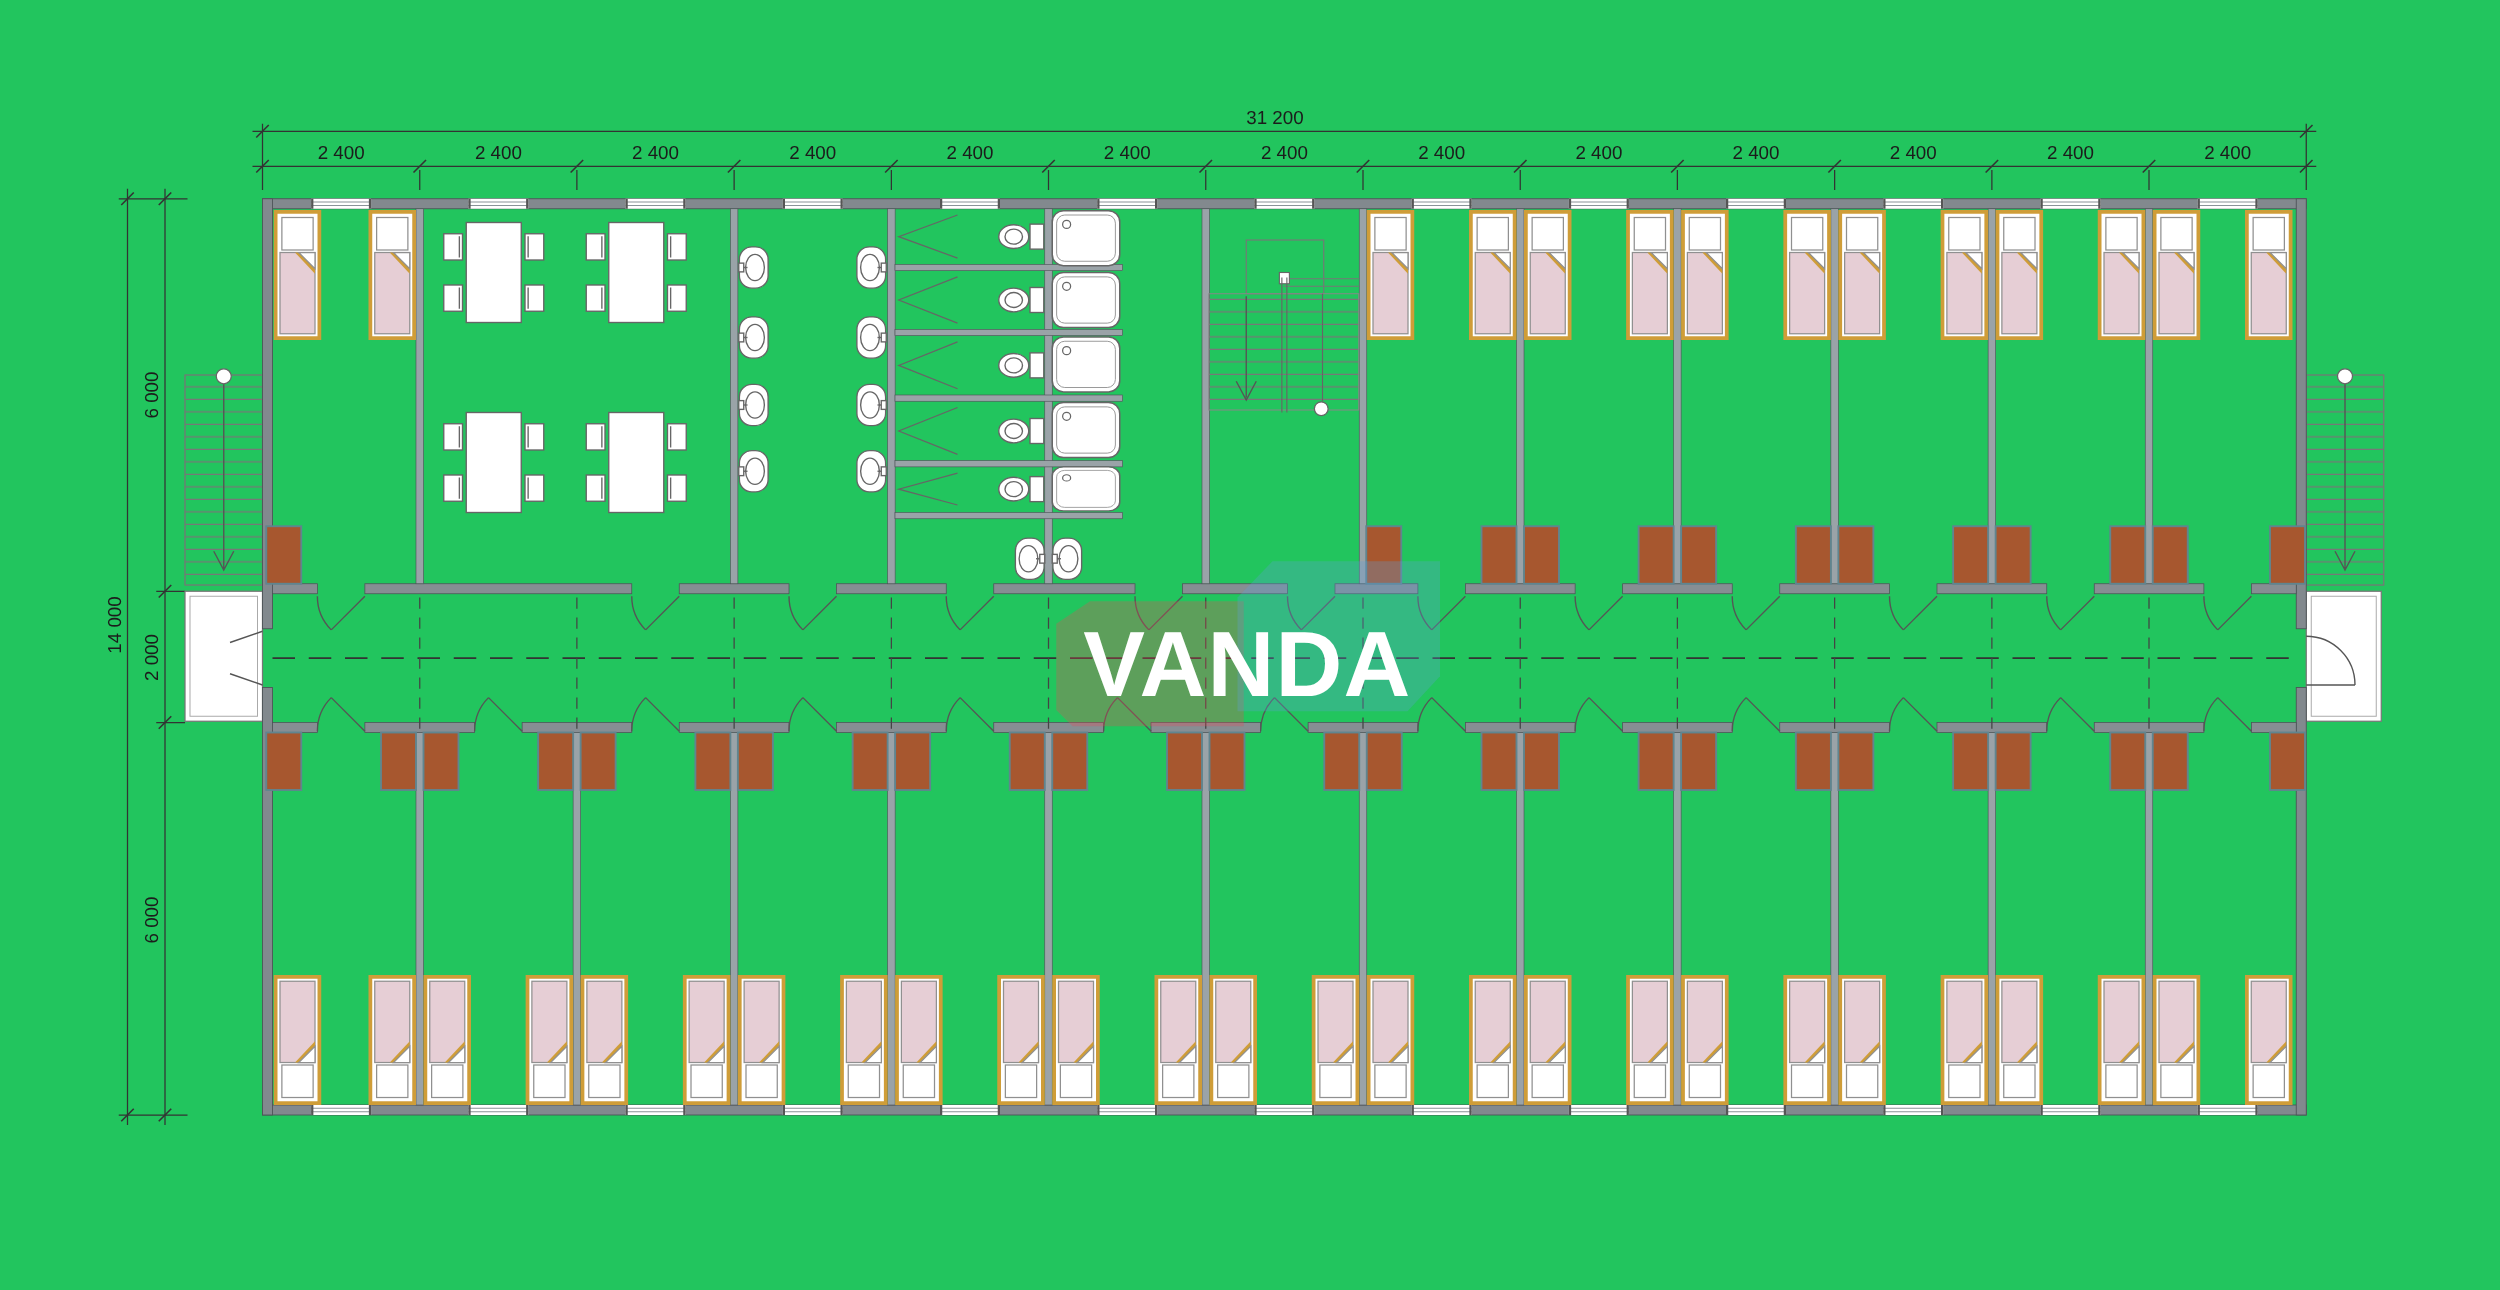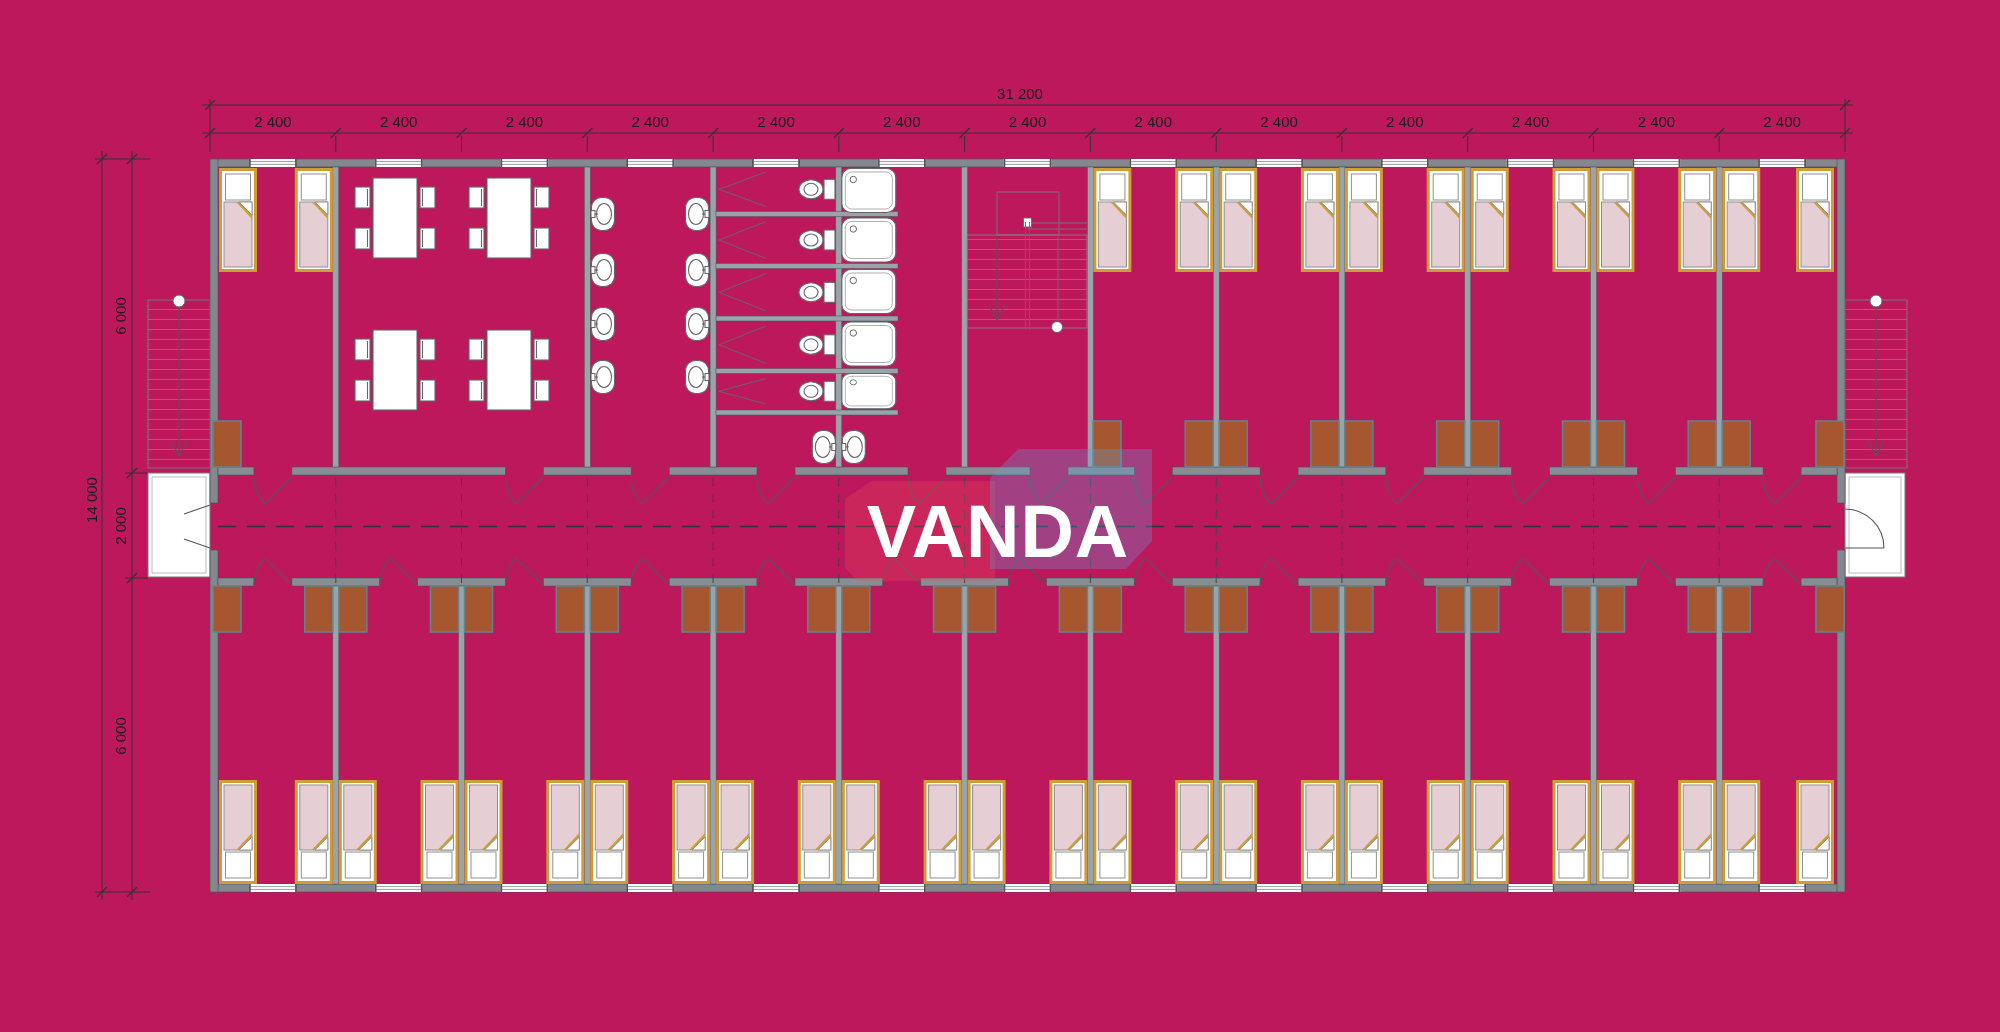--- a/index.html
+++ b/index.html
@@ -1,16 +1,16 @@
 <!DOCTYPE html>
 <html><head>
 <meta charset="utf-8">
 <style>
   html,body{margin:0;padding:0;background:#ffffff;}
-  #stage{width:2000px;height:1032px;position:relative;background:#be185d;overflow:hidden;}
+  #stage{width:2000px;height:1032px;position:relative;background:#22c55e;overflow:hidden;}
   svg{display:block;}
   .dim{font-family:"Liberation Sans",sans-serif;font-size:15px;fill:#1c1c1c;}
   .logo{font-family:"Liberation Sans",sans-serif;font-size:74px;font-weight:bold;fill:#ffffff;letter-spacing:1px;}
   .dimline{stroke:#333;stroke-width:1;fill:none;}
   .thin{stroke:#666;stroke-width:1.1;fill:#fff;}
   .thinNF{stroke:#666;stroke-width:1.1;fill:none;}
 </style>
 </head>
 <body>
 

